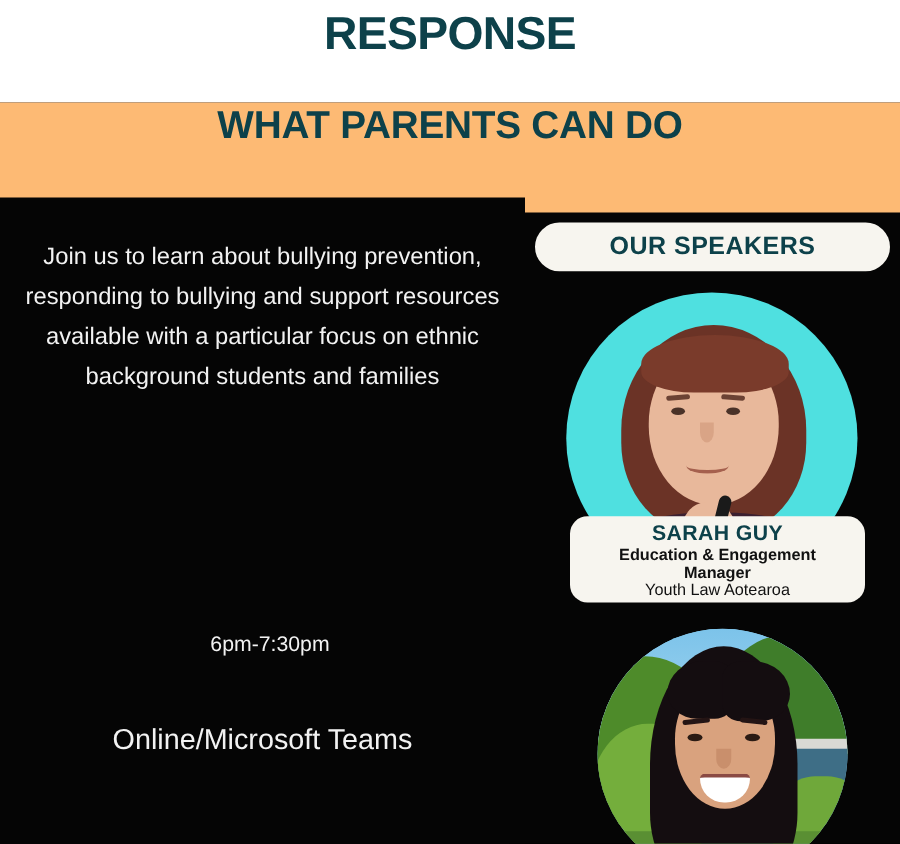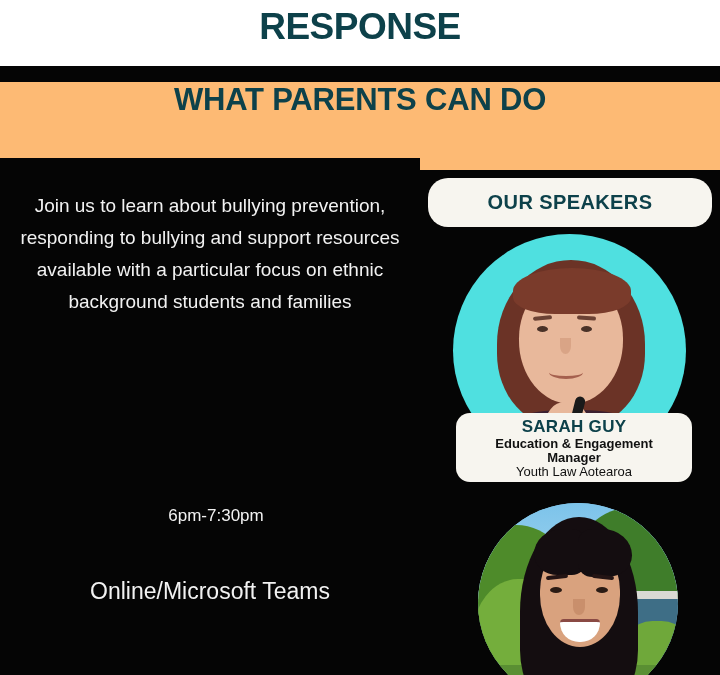--- a/index.html
+++ b/index.html
@@ -17,21 +17,21 @@
     background: #050505;
     overflow: hidden;
   }
 
   
   .header-white {
     position: absolute;
     left: 0;
     top: 0;
     width: 720px;
-    height: 66px;
+    height: 82px;
     background: #FFFFFF;
     overflow: hidden;
   }
   .title-block {
     position: absolute;
     left: 0;
     width: 720px;
     top: -36px;
     text-align: center;
     color: #0D414A;
@@ -112,21 +112,21 @@
     color: #F2F2F2;
     font-size: 23px;
   }
 
   
   .speakers-pill {
     position: absolute;
     left: 428px;
     top: 178px;
     width: 284px;
-    height: 49px;
+    height: 39px;
     background: #F7F5EF;
     border-radius: 20px;
     display: flex;
     align-items: center;
     justify-content: center;
   }
   .speakers-pill-text {
     color: #0D414A;
     font-weight: bold;
     font-size: 20px;

